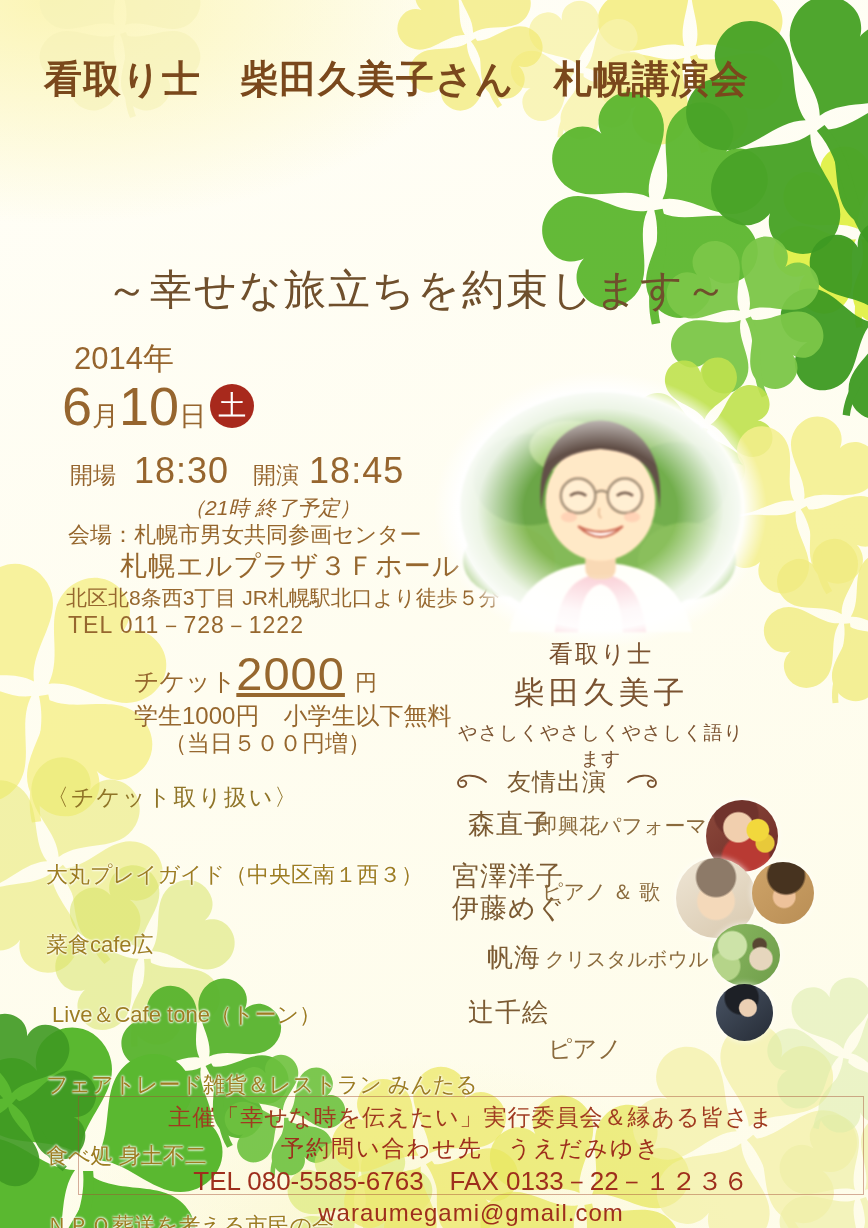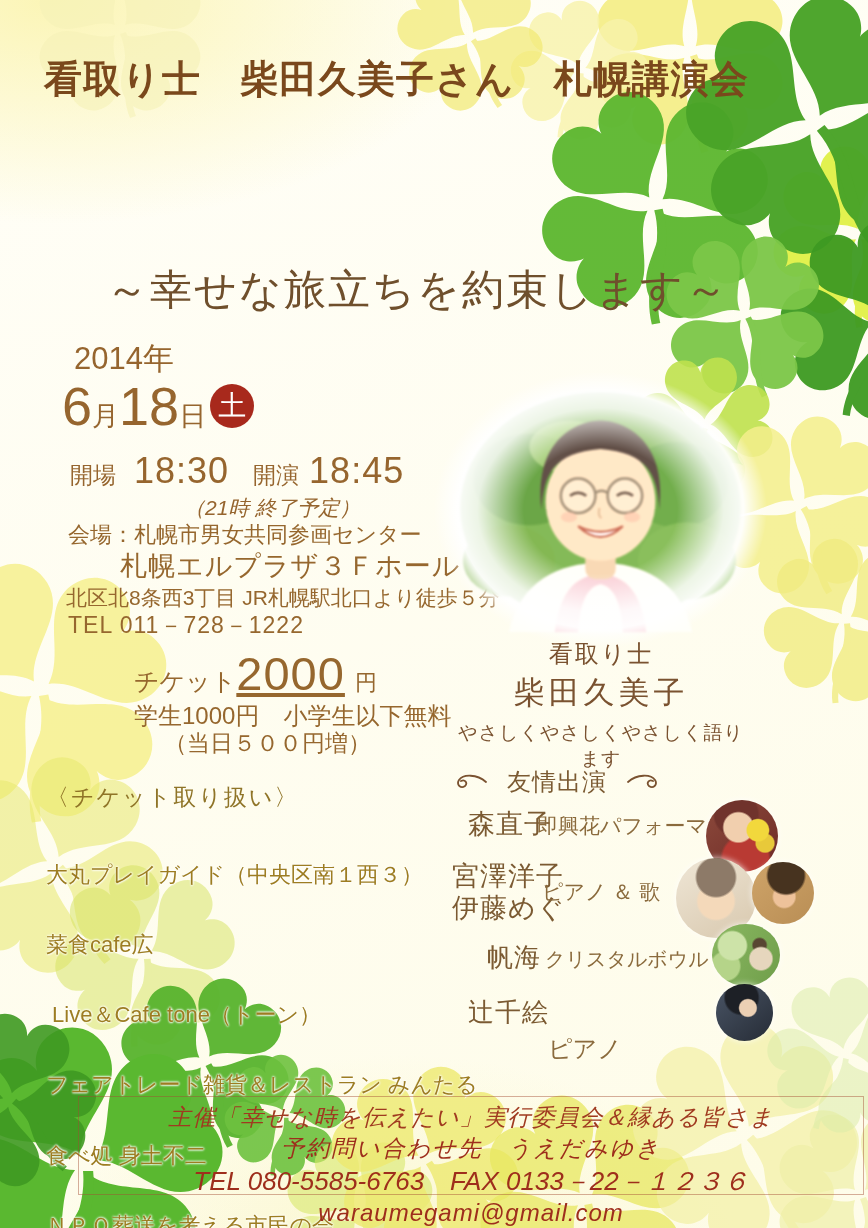--- a/index.html
+++ b/index.html
@@ -93,21 +93,21 @@
       radial-gradient(circle at 72% 56%, #e6d6bd 0 18%, rgba(230,214,189,0) 21%),
       radial-gradient(circle at 70% 34%, #584632 0 10%, rgba(88,70,50,0) 13%),
       linear-gradient(120deg,#8bb862,#6f9e4a);}
   .p-tsuji{left:716px;top:984px;width:57px;height:57px;
     background:
       radial-gradient(circle at 56% 42%, #ecd0b4 0 18%, rgba(236,208,180,0) 21%),
       radial-gradient(circle at 45% 24%, #1d2026 0 30%, rgba(29,32,38,0) 34%),
       linear-gradient(140deg,#4a5566,#262c36);}
   
   .footer-box{left:78px;top:1096px;width:786px;height:99px;border:1px solid rgba(165,75,50,.45);
-    display:flex;flex-direction:column;justify-content:space-between;padding:5px 0 6px 0;box-sizing:border-box;text-align:center;font-style:italic;}
+    display:flex;flex-direction:column;justify-content:space-between;padding:5px 0 6px 0;box-sizing:border-box;text-align:center;}
   .f1{font-size:23px;color:#a03a20;letter-spacing:1px;}
   .f2{font-size:23px;color:#9e2e1c;letter-spacing:2px;}
   .f3{font-size:26px;color:#9e2e1c;}
   .f4{font-size:24px;color:#9e2e1c;letter-spacing:1px;}
 </style>
 </head>
 <body>
 
 <div class="poster">
 
@@ -149,21 +149,21 @@
     <use href="#clover" transform="translate(845,1055) rotate(30) scale(0.9)" fill="#dcedaa" opacity=".55"></use>
   </svg>
 
   <div class="abs top-title serif">看取り士　柴田久美子さん　札幌講演会</div>
   <div class="abs subtitle">～幸せな旅立ちを約束します～</div>
 
   <div class="abs year">2014年</div>
   <div class="abs date-row">
     <span class="num">6</span>
     <span class="small">月</span>
-    <span class="num">18</span>
+    <span class="num">10</span>
     <span class="small">日</span>
     <span class="wk-badge">土</span>
   </div>
   <div class="abs time-row">
     <span class="lbl">開場</span>
     <span class="val" style="margin:0 14px 0 8px;">18:30</span>
     <span class="lbl">開演</span>
     <span class="val">18:45</span>
   </div>
   <div class="abs time-note">（21時  終了予定）</div>

